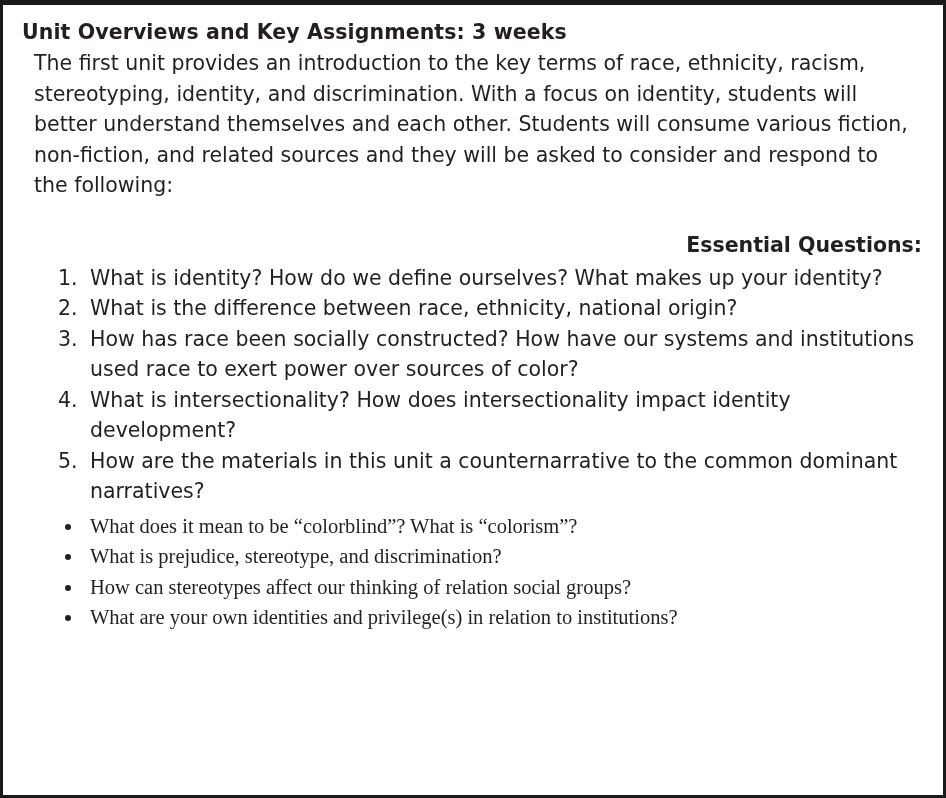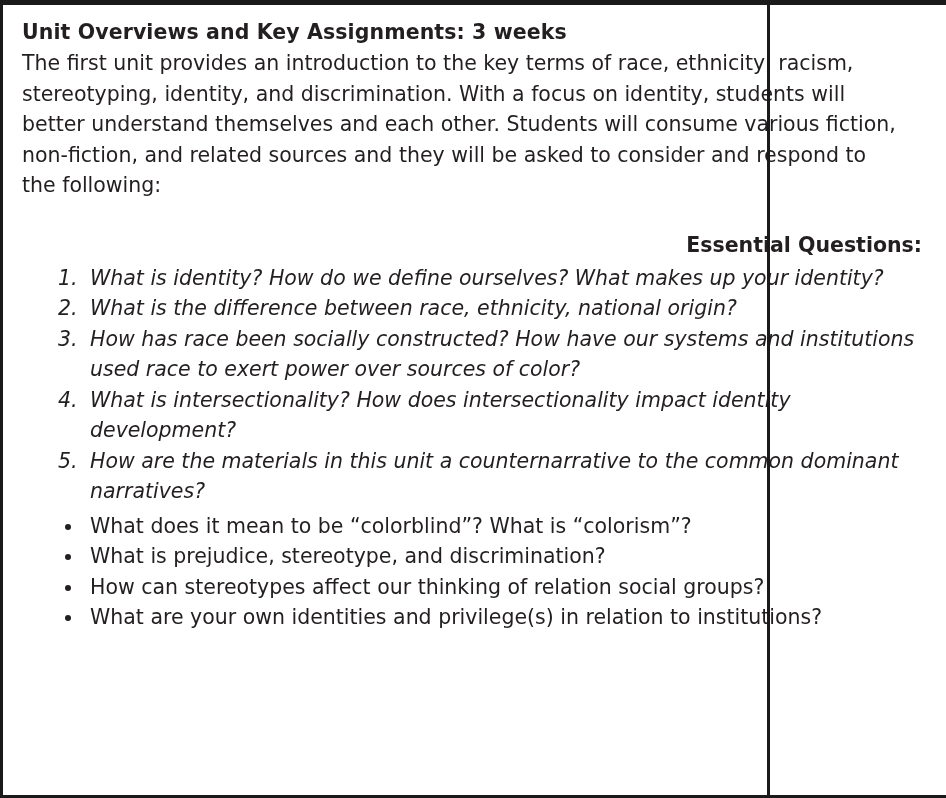--- a/index.html
+++ b/index.html
@@ -9,21 +9,21 @@
   }
   body {
     width: 946px;
     height: 798px;
     font-family: "DejaVu Sans", sans-serif;
     color: #231f20;
     overflow: hidden;
   }
   #page {
     position: relative;
-    width: 770px;
+    width: 946px;
     height: 798px;
     box-sizing: border-box;
     background: #ffffff;
   }
   
   #page::before {
     content: "";
     position: absolute;
     left: 0; top: 0;
     width: 3px; height: 798px;
@@ -60,48 +60,49 @@
     font-weight: bold;
     font-size: 20.5px;
     line-height: 28px;
     letter-spacing: 0.1px;
   }
   .body-para {
     font-size: 20.5px;
     line-height: 30.5px;
     margin-top: 2px;
     max-width: 880px;
+    margin-left: 12px;
   }
   .section-title {
     font-weight: bold;
     font-size: 20.5px;
     line-height: 28px;
     margin-top: 30px;
     text-align: right;
   }
   ol.q-list {
     margin: 4px 0 0 0;
     padding-left: 62px;
     font-size: 20.5px;
     line-height: 30.5px;
   }
   ol.q-list li {
     padding-left: 6px;
     margin-bottom: 0px;
-    font-style: italic;
   }
   ul.q-list {
     margin: 4px 0 0 0;
     padding-left: 62px;
     font-size: 20.5px;
     line-height: 30.5px;
     list-style-type: disc;
   }
   ul.q-list li {
     padding-left: 6px;
+    font-family: Liberation Serif, serif;
   }
   .dots {
     position: absolute;
     left: 0; right: 0;
     height: 0;
   }
   .dot {
     position: absolute;
     width: 3px;
     height: 3px;

